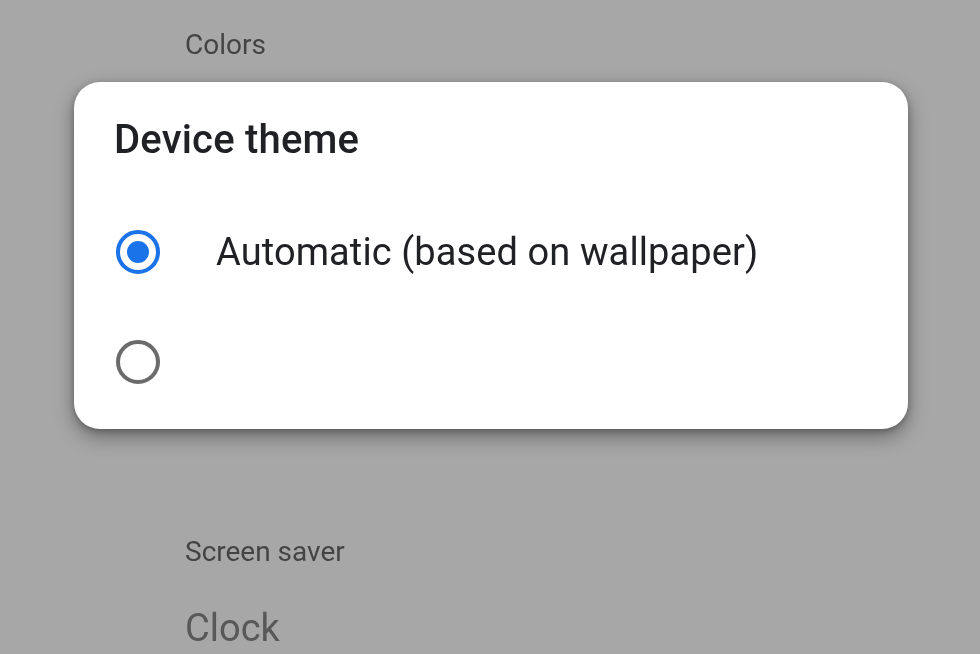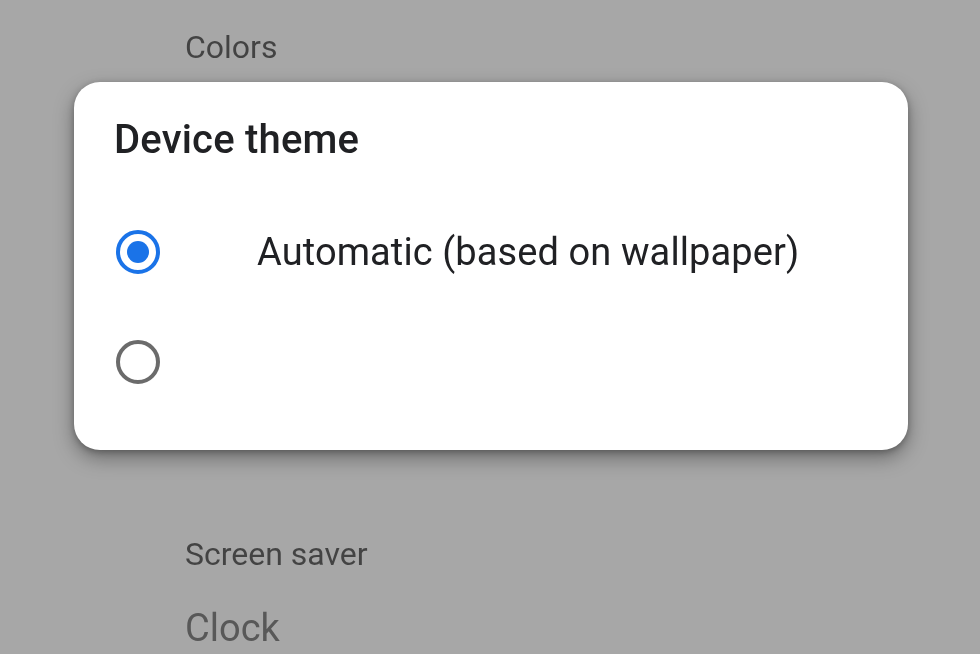--- a/index.html
+++ b/index.html
@@ -22,53 +22,52 @@
     }
     .scrim {
       position: absolute;
       inset: 0;
       background: rgba(100,100,100,0.55);
     }
     .bg-item {
       position: absolute;
       left: 185px;
       color: #1b1b1b;
-      font-size: 32px;
+      font-size: 28px;
       line-height: 1.2;
     }
     .bg-colors { top: 28px; }
     .bg-screensaver { top: 526px; margin-top: 9px; }
     .bg-clock {
       top: 606px;
       color: #4a4a4a;
       font-size: 38px;
     }
     .dialog {
       position: absolute;
       left: 74px;
       top: 82px;
       width: 834px;
       background: #ffffff;
       border-radius: 26px;
       box-shadow: 0 8px 20px rgba(0,0,0,0.35), 0 2px 6px rgba(0,0,0,0.25);
-      padding: 34px 40px 33px 40px;
+      padding: 34px 40px 12px 40px;
     }
     .dialog-title {
       font-size: 40px;
       font-weight: 500;
       color: #202124;
       margin-bottom: 34px;
       letter-spacing: 0.2px;
     }
     .radio-row {
       display: flex;
       align-items: center;
       height: 110px;
       cursor: pointer;
-      gap: 41px;
     }
     .radio {
       width: 44px;
       height: 44px;
       border-radius: 50%;
       border: 4px solid #6b6b6b;
       display: flex;
       align-items: center;
       justify-content: center;
       flex: none;

